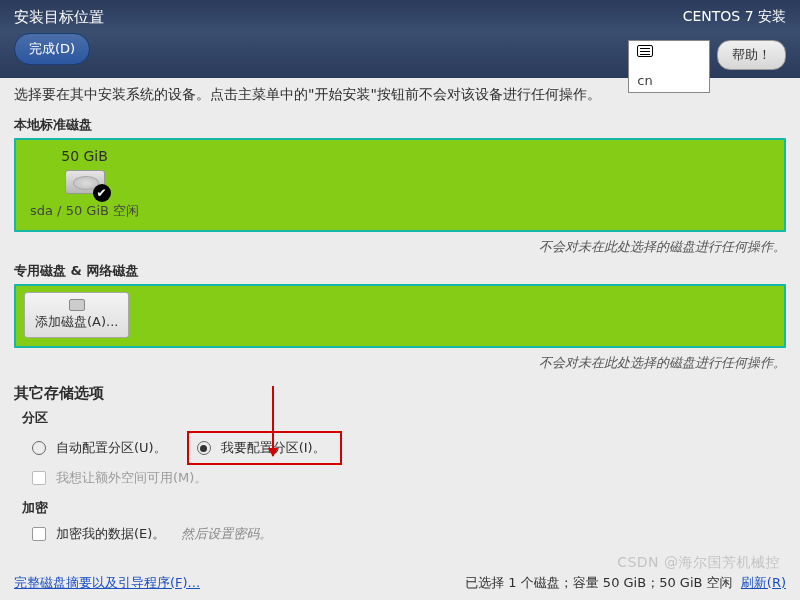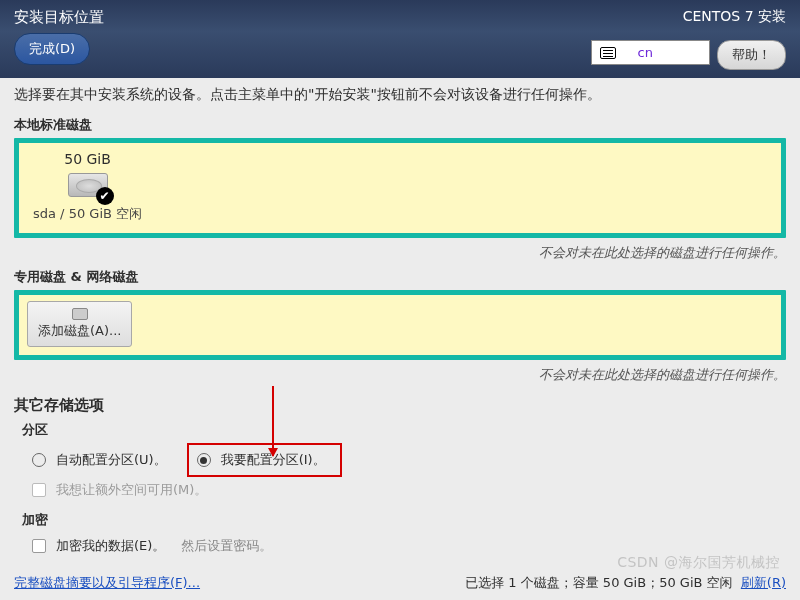--- a/index.html
+++ b/index.html
@@ -3,31 +3,31 @@
 <meta charset="utf-8">
 <style>
 * { box-sizing: border-box; margin: 0; padding: 0; }
 body { font-family: "DejaVu Sans", "WenQuanYi Micro Hei", sans-serif; font-size: 13px; width: 800px; height: 600px; background: #ececec; color: #2e2e2e; overflow: hidden; position: relative; }
 
 
 .hdr { background: linear-gradient(#2a3a5a 0%, #3a4e70 40%, #2a3a5a 100%); color: #fff; height: 78px; padding: 8px 14px 0 14px; position: relative; }
 .hdr-title { font-size: 15px; font-weight: normal; }
 .hdr-sub { position: absolute; right: 14px; top: 8px; font-size: 14px; }
 .btn-done { display: inline-block; margin-top: 6px; background: linear-gradient(#4a6ea8,#2b56a0); border: 1px solid #1a3c70; border-radius: 16px; padding: 6px 14px; color: #fff; cursor: pointer; }
-.lang-box { position: absolute; right: 90px; top: 40px; background: #fff; color: #6d28d9; border: 1px solid #888; padding: 4px 56px 4px 8px; font-size: 13px; display: flex; align-items: center; gap: 22px; }
+.lang-box { position: absolute; right: 90px; top: 40px; background: #fff; color: #404040; border: 1px solid #888; padding: 4px 56px 4px 8px; font-size: 13px; display: flex; align-items: center; gap: 16px; flex-direction: column; }
 .kbd-ico { width: 16px; height: 12px; border: 1px solid #000; border-radius: 2px; display: inline-block; position: relative; }
 .kbd-ico::before { content: ""; position: absolute; top:2px; left:2px; right:2px; height:1px; background:#000; box-shadow: 0 3px 0 #000, 0 6px 0 #000; }
 .btn-help { position: absolute; right: 14px; top: 40px; background: linear-gradient(#f0f0f0,#d6d6d6); border: 1px solid #999; border-radius: 13px; padding: 5px 14px; color: #333; cursor: pointer; }
 
 .content { padding: 0 14px; }
 .intro { padding: 8px 0 6px 0; font-size: 14px; }
 
 .sect-lbl { font-weight: bold; font-size: 13px; margin: 6px 0 4px 0; }
 
-.disk-panel { border: 5px solid #14b8a6; background: #fef9c3; padding: 6px 8px 8px 8px; border-radius: 1px; }
+.disk-panel { border: 2px solid #14b8a6; background: #84cc16; padding: 6px 8px 8px 8px; border-radius: 1px; }
 .disk-item { display: inline-block; text-align: center; padding: 2px 6px; }
 .disk-size { font-size: 14px; margin-bottom: 6px; }
 .hdd { width: 48px; height: 30px; margin: 2px auto 2px auto; position: relative; }
 .hdd-body { width: 40px; height: 24px; background: linear-gradient(#e6e6e6,#b8b8b8); border: 1px solid #999; border-radius: 3px; position: absolute; top: 0; left: 4px; }
 .hdd-body::after{content:"";position:absolute;top:5px;left:7px;width:24px;height:12px;border:1px solid #aaa;border-radius:50%;background:radial-gradient(#ddd,#bbb);}
 .chk-badge { position: absolute; right: -2px; bottom: -2px; width: 18px; height: 18px; background: #000; border-radius: 50%; color: #fff; font-size: 12px; line-height: 18px; text-align: center; }
 .disk-name { font-weight: bold; font-size: 14px; margin-top: 6px; text-align: left; }
 .disk-detail { font-size: 13px; color: #444; text-align: center; margin-top: 2px; }
 
 .note-r { text-align: right; font-style: italic; color: #555; font-size: 13px; margin: 6px 0 4px 0; }
@@ -43,21 +43,21 @@
 .radio { width: 14px; height: 14px; border: 1.5px solid #666; border-radius: 50%; display: inline-flex; align-items: center; justify-content: center; }
 .radio.sel::after { content: ""; width: 7px; height: 7px; background: #333; border-radius: 50%; }
 .chk { width: 14px; height: 14px; border: 1.5px solid #999; border-radius: 2px; background: #fff; }
 .disabled { color: #9a9a9a; }
 .disabled .chk { border-color: #bbb; }
 
 .highlight-box { border: 2px solid #d40000; padding: 6px 14px 6px 8px; }
 .arrow { position: absolute; width: 2px; height: 70px; background: #d40000; }
 .arrow::after { content: ""; position: absolute; bottom: -1px; left: -4px; border-left: 5px solid transparent; border-right: 5px solid transparent; border-top: 9px solid #d40000; }
 
-.hint-it { color: #888; margin-left: 6px; }
+.hint-it { font-style: italic; color: #888; margin-left: 6px; }
 
 .footer { position: absolute; bottom: 0; left: 0; right: 0; padding: 8px 14px; display: flex; justify-content: space-between; align-items: center; background: #ececec; }
 .link { color: #1a4fc0; text-decoration: underline; font-size: 13px; cursor: pointer; }
 .status-r { font-size: 13px; text-align: right; }
 .wm { position: absolute; right: 20px; bottom: 28px; color: rgba(120,120,120,.35); font-size: 14px; pointer-events:none; letter-spacing: .5px; }
 </style>
 </head>
 <body>
 
 <div class="hdr">

